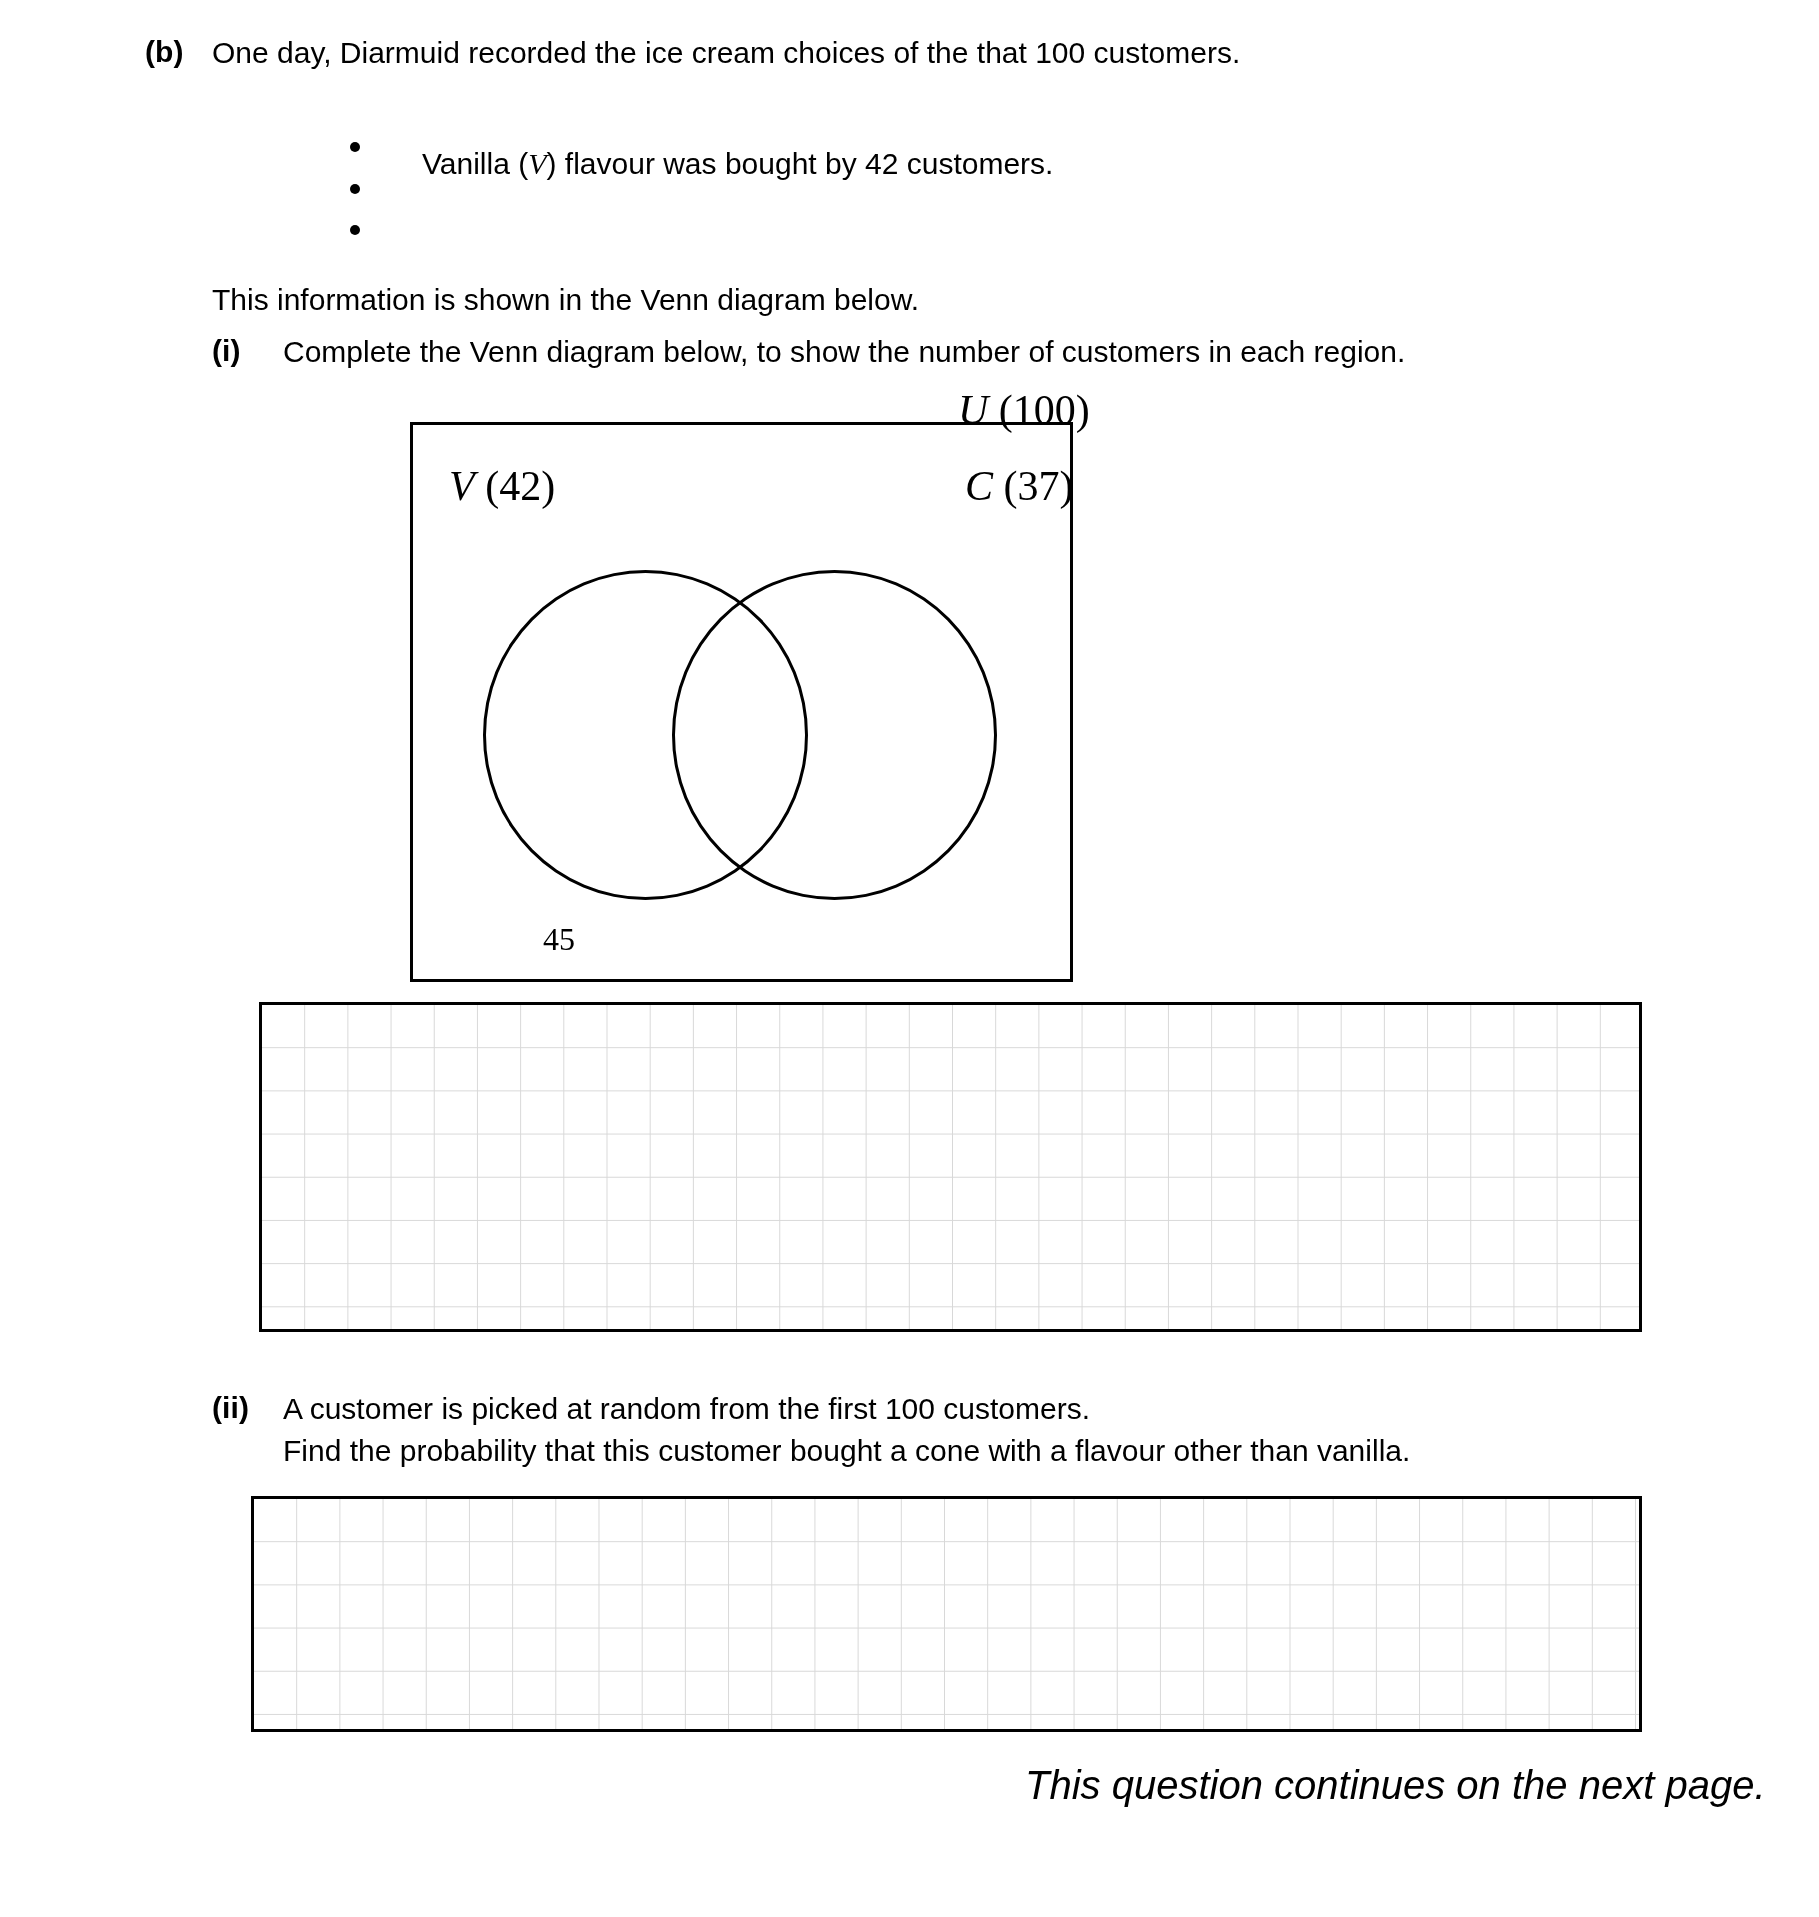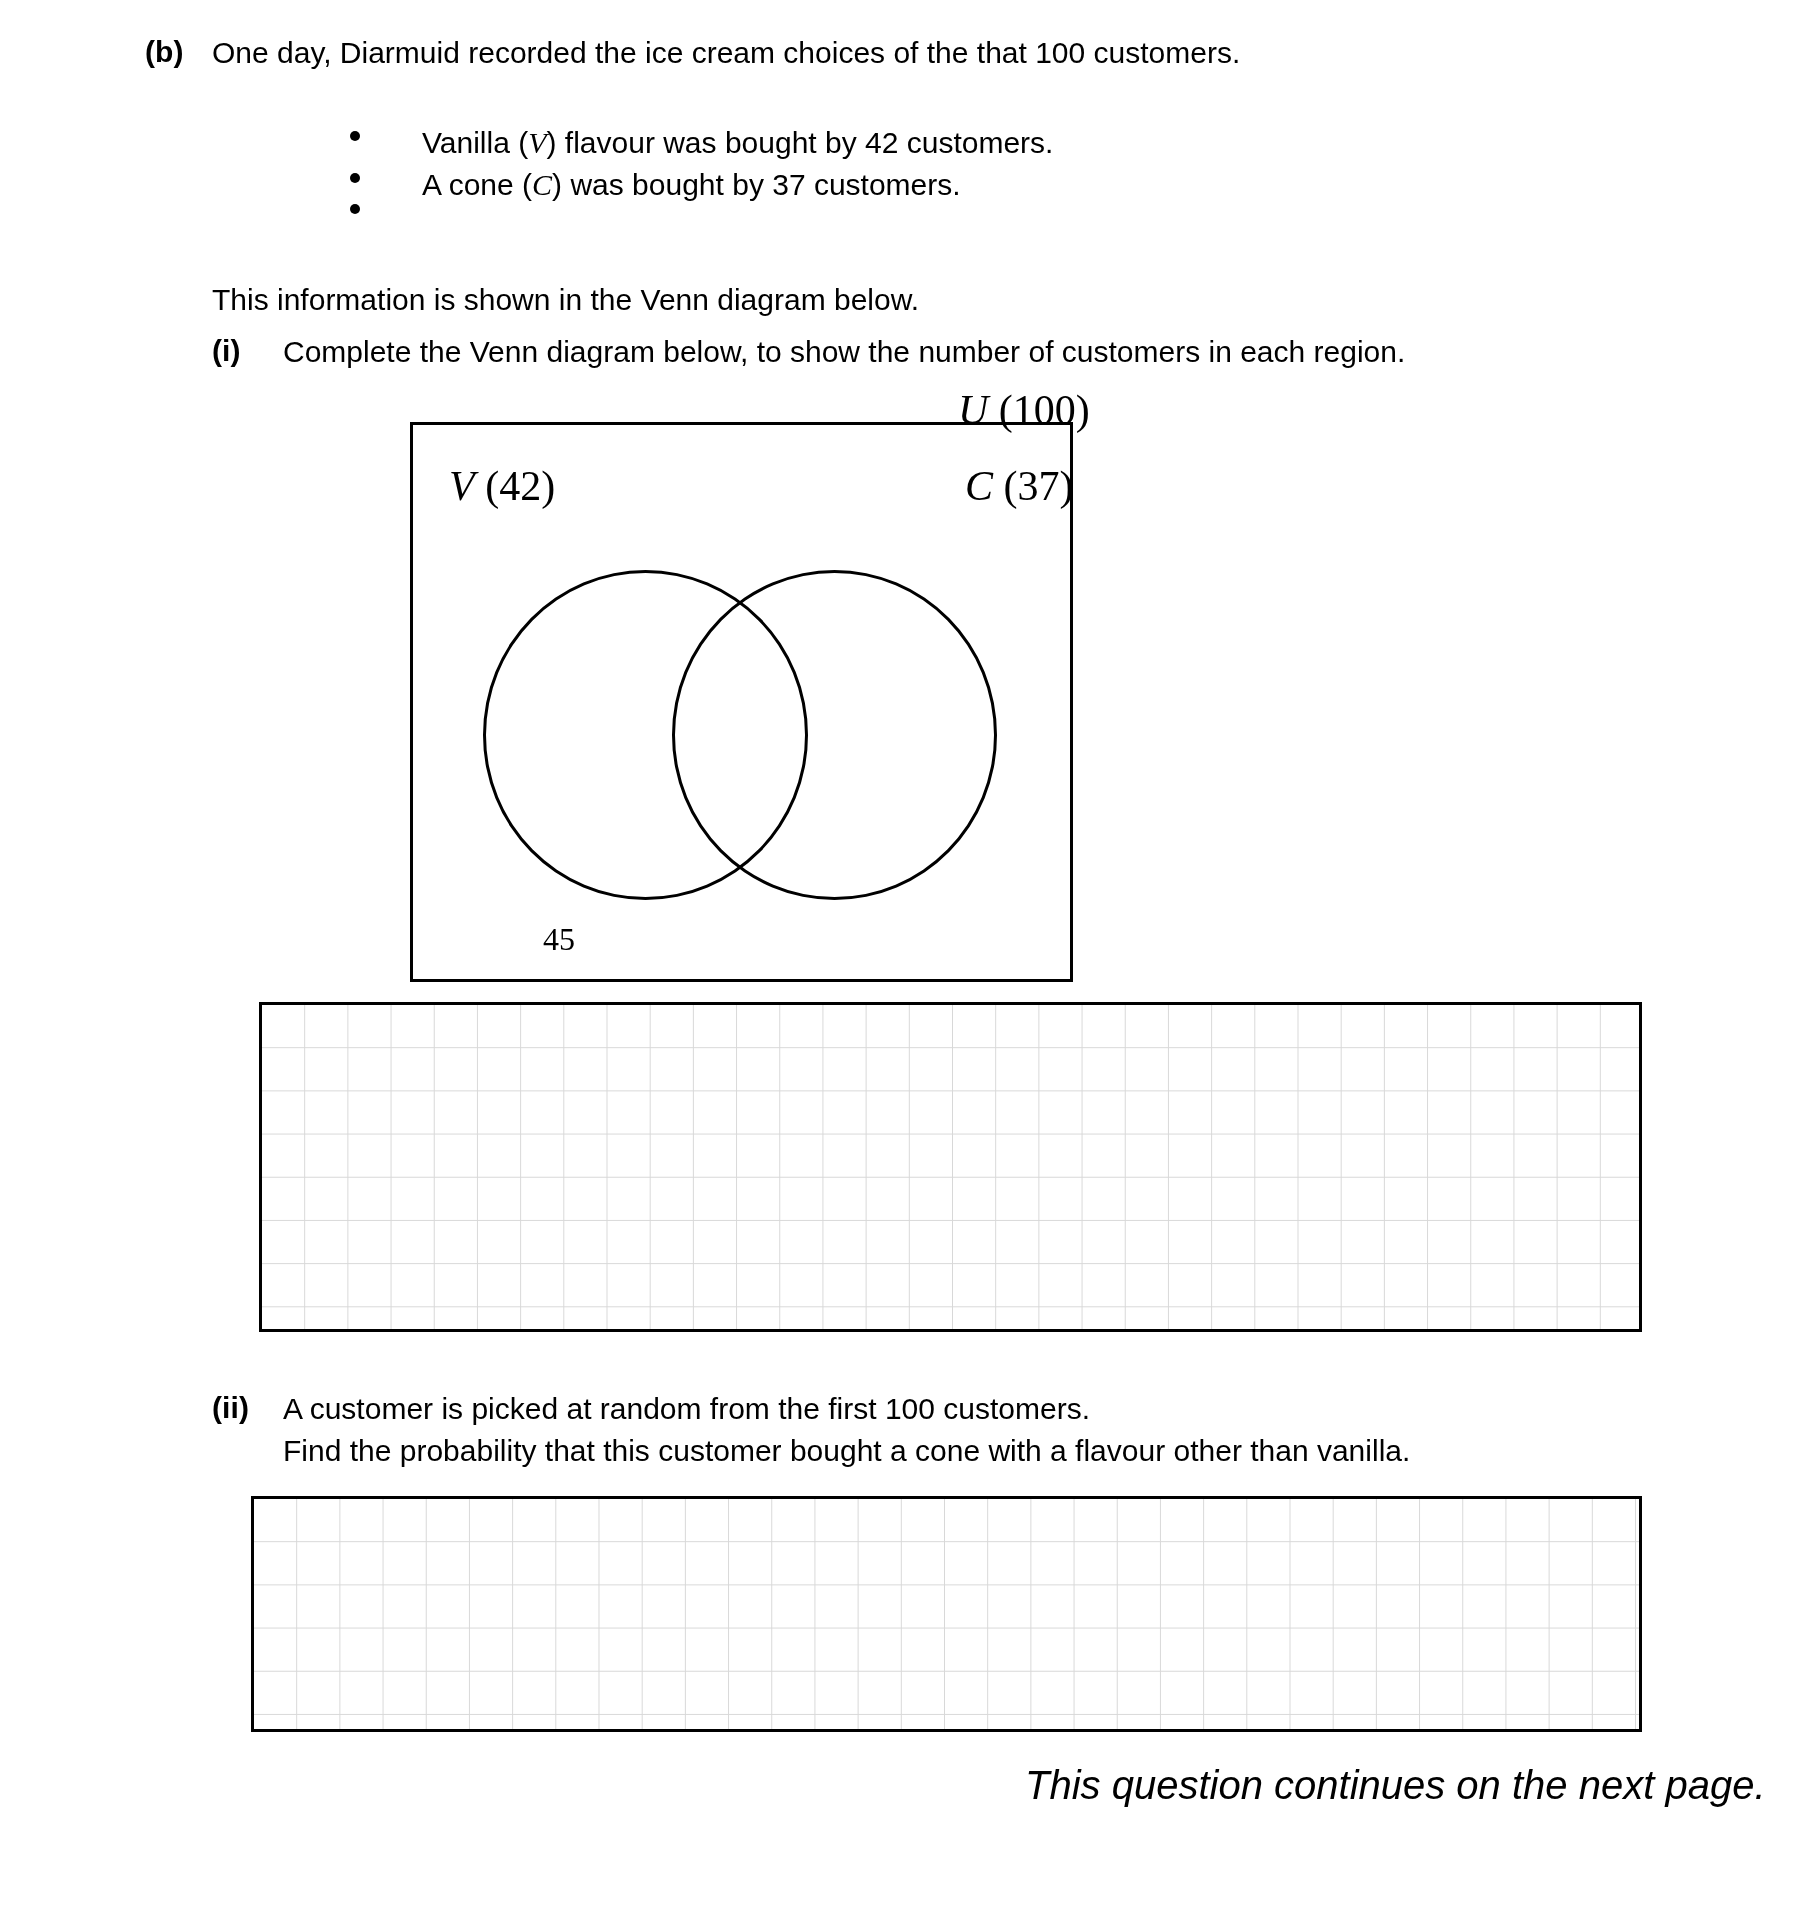--- a/index.html
+++ b/index.html
@@ -25,24 +25,25 @@
     line-height: 1.2;
     letter-spacing: 0.1px;
   }
   .q-text {
     font-size: 30px;
     line-height: 1.25;
     white-space: nowrap;
   }
   .bullet-row {
     display: flex;
-    align-items: center;
+    align-items: flex-start;
     font-size: 30px;
     line-height: 1.0;
     white-space: nowrap;
+    margin-top: 21px;
   }
   .bullet-dot {
     width: 10px; height: 10px;
     border-radius: 50%;
     background: #000;
     display: inline-block;
     margin-right: 62px;
     flex: 0 0 auto;
     position: relative;
     top: -7px;
@@ -109,23 +110,20 @@
 
 <div class="abs bullet-row" style="left:350px; top:128px;">
   <span class="bullet-dot"></span>
   <span>
     <span>Vanilla (</span><span class="mathvar">V</span><span>) flavour was bought by 42 customers.</span>
   </span>
 </div>
 
 <div class="abs bullet-row" style="left:350px; top:170px;">
   <span class="bullet-dot"></span>
-  <span>
-    <span>A cone (</span><span class="mathvar">C</span><span>) was bought by 37 customers.</span>
-  </span>
 </div>
 
 <div class="abs bullet-row" style="left:350px; top:211px;">
   <span class="bullet-dot"></span>
 </div>
 
 <div class="abs q-text" style="left:212px; top:281px;text-align:center;">This information is shown in the Venn diagram below.</div>
 
 <div class="abs q-label" style="left:212px; top:333px;">(i)</div>
 <div class="abs q-text" style="left:283px; top:333px;">Complete the Venn diagram below, to show the number of customers in each region.</div>

